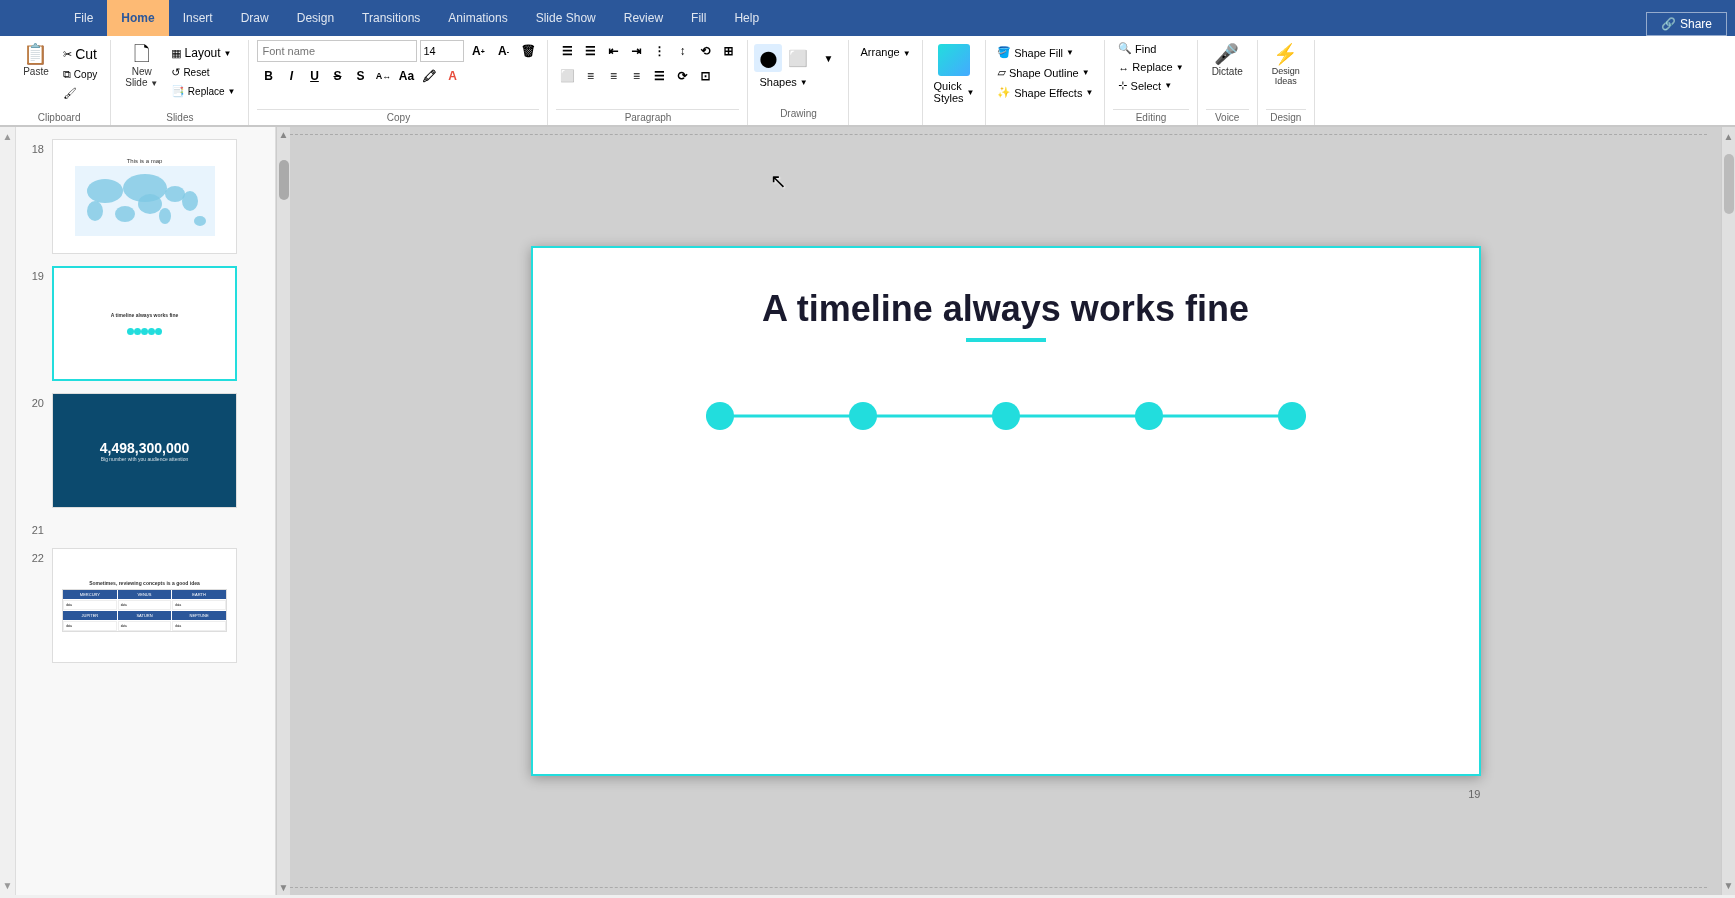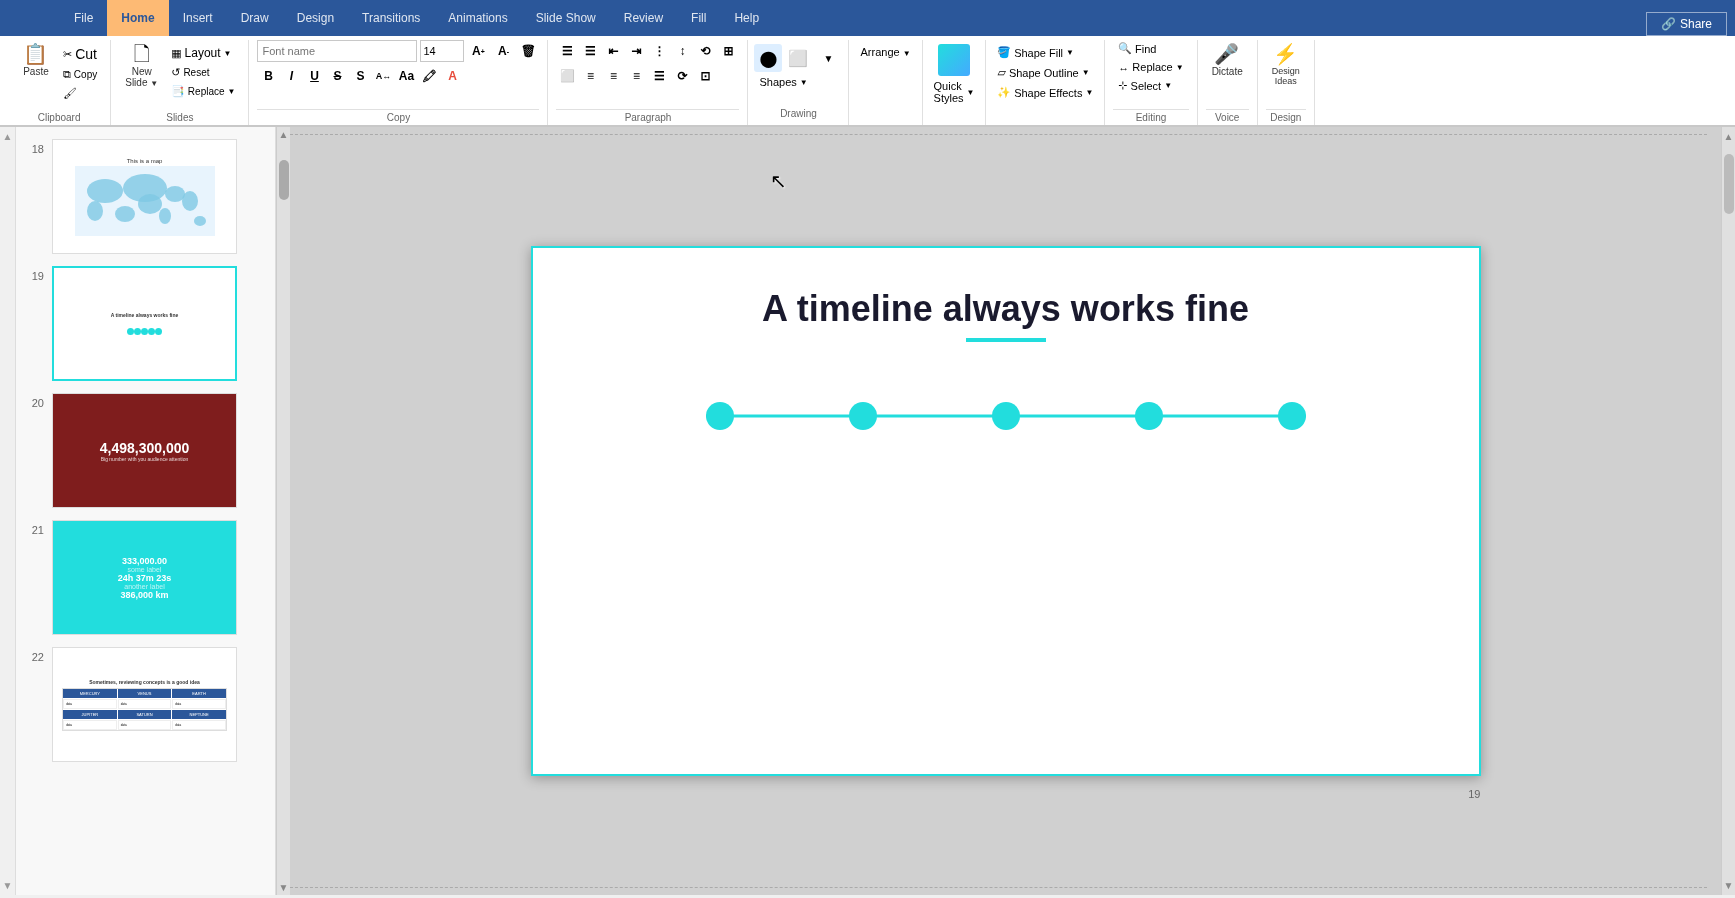--- a/index.html
+++ b/index.html
@@ -55,21 +55,21 @@
     .scroll-thumb { width: 10px; height: 40px; background: #aaa; border-radius: 5px; margin-top: 20px; }
 
     
     .thumb-slide { background: #fff; width: 185px; height: 115px; border: 1px solid #ddd; position: relative; overflow: hidden; display: flex; flex-direction: column; align-items: center; justify-content: center; }
 
     
     .thumb-map-title { font-size: 6px; color: #333; text-align: center; margin-bottom: 2px; }
     .thumb-tl-title { font-size: 5px; color: #333; font-weight: bold; text-align: center; margin-bottom: 2px; }
 
     
-    .thumb-20 { background: #7f1d1d; }
+    .thumb-20 { background: #0c4a6e; }
     .thumb-20-num { font-size: 14px; font-weight: bold; color: #fff; }
     .thumb-20-sub { font-size: 5px; color: rgba(255,255,255,0.8); text-align: center; }
 
     
     .thumb-21 { background: #2dd; }
     .thumb-21-val { font-size: 9px; font-weight: bold; color: #fff; }
 
     
     .thumb-22 { background: #fff; }
     .thumb-22-title { font-size: 5px; color: #333; font-weight: bold; margin-bottom: 3px; }
@@ -352,27 +352,20 @@
     <div class="slide-thumb">
       <div class="slide-num">20</div>
       <div class="thumb-img thumb-slide thumb-20">
         <div class="thumb-20-num">4,498,300,000</div>
         <div class="thumb-20-sub">Big number with you audience attention</div>
       </div>
     </div>
 
     <div class="slide-thumb">
       <div class="slide-num">21</div>
-      <div class="thumb-img thumb-slide thumb-21">
-        <div class="thumb-21-val">333,000.00</div>
-        <div style="font-size:7px;color:rgba(255,255,255,0.7)">some label</div>
-        <div class="thumb-21-val">24h 37m 23s</div>
-        <div style="font-size:7px;color:rgba(255,255,255,0.7)">another label</div>
-        <div class="thumb-21-val">386,000 km</div>
-      </div>
     </div>
 
     <div class="slide-thumb">
       <div class="slide-num">22</div>
       <div class="thumb-img thumb-slide thumb-22">
         <div class="thumb-22-title">Sometimes, reviewing concepts is a good idea</div>
 
         <div style="display:grid;grid-template-columns:repeat(3,1fr);gap:1px;width:90%;font-size:4px;border:0.5px solid #ddd;">
           <div style="padding:2px;background:#2b579a;color:#fff;font-size:4px;text-align:center">MERCURY</div>
           <div style="padding:2px;background:#2b579a;color:#fff;font-size:4px;text-align:center">VENUS</div>

